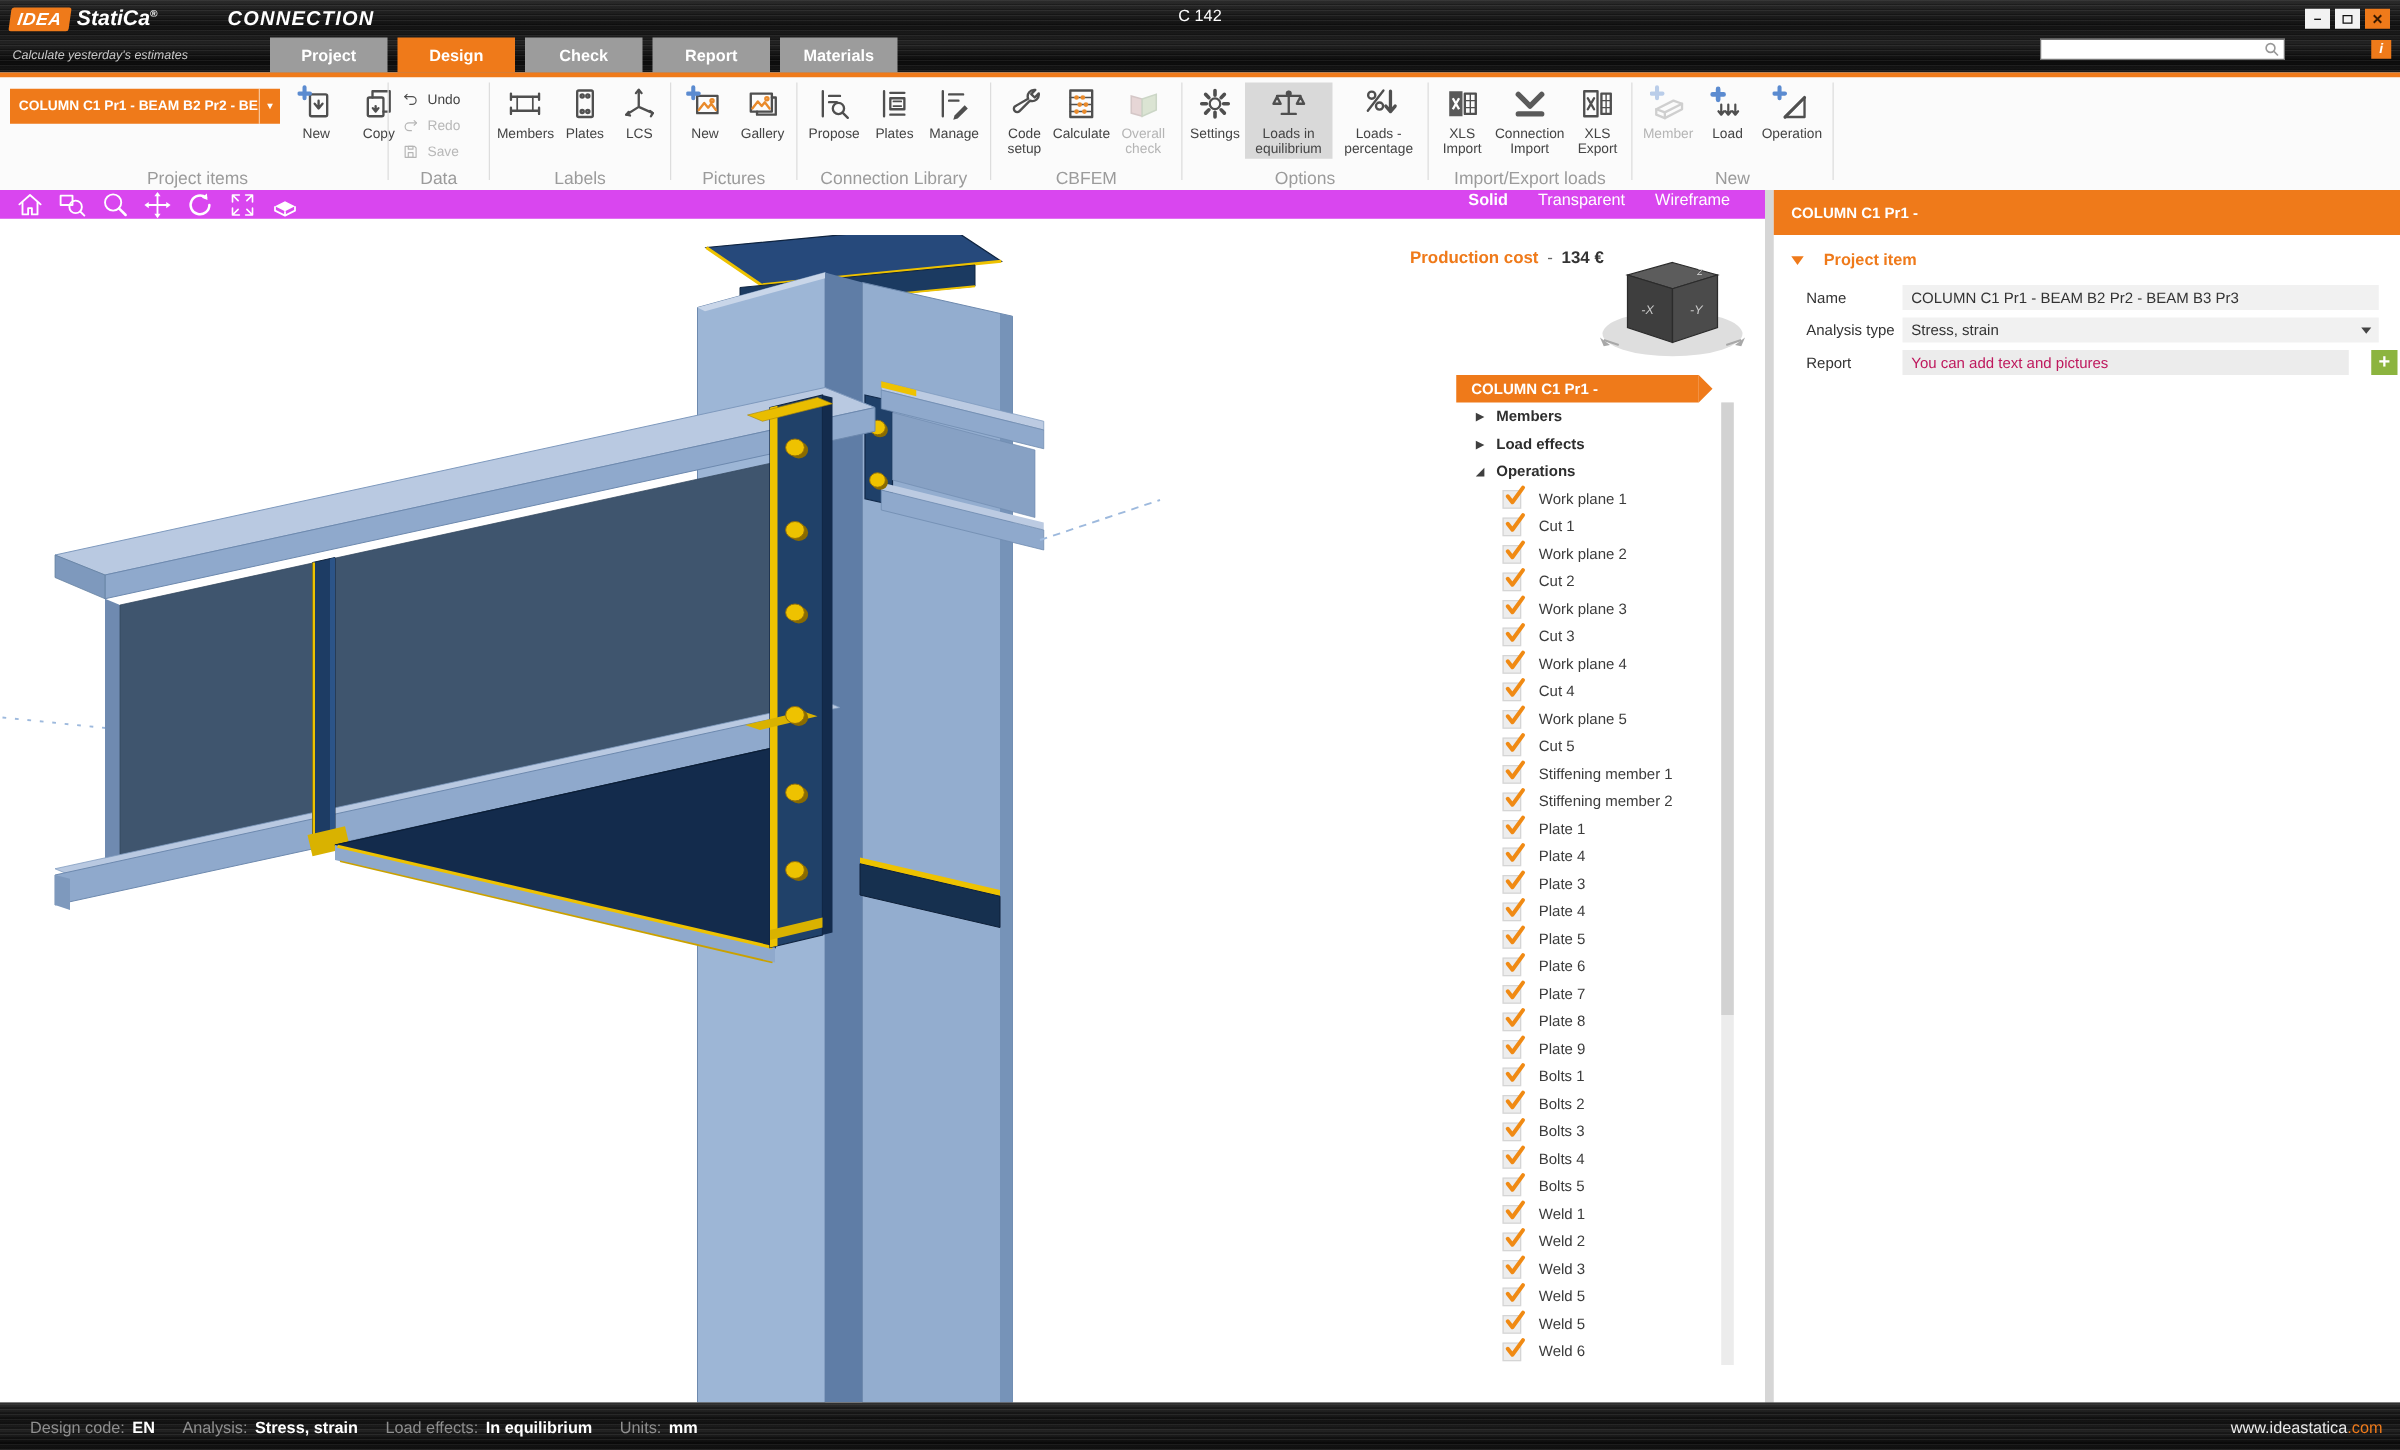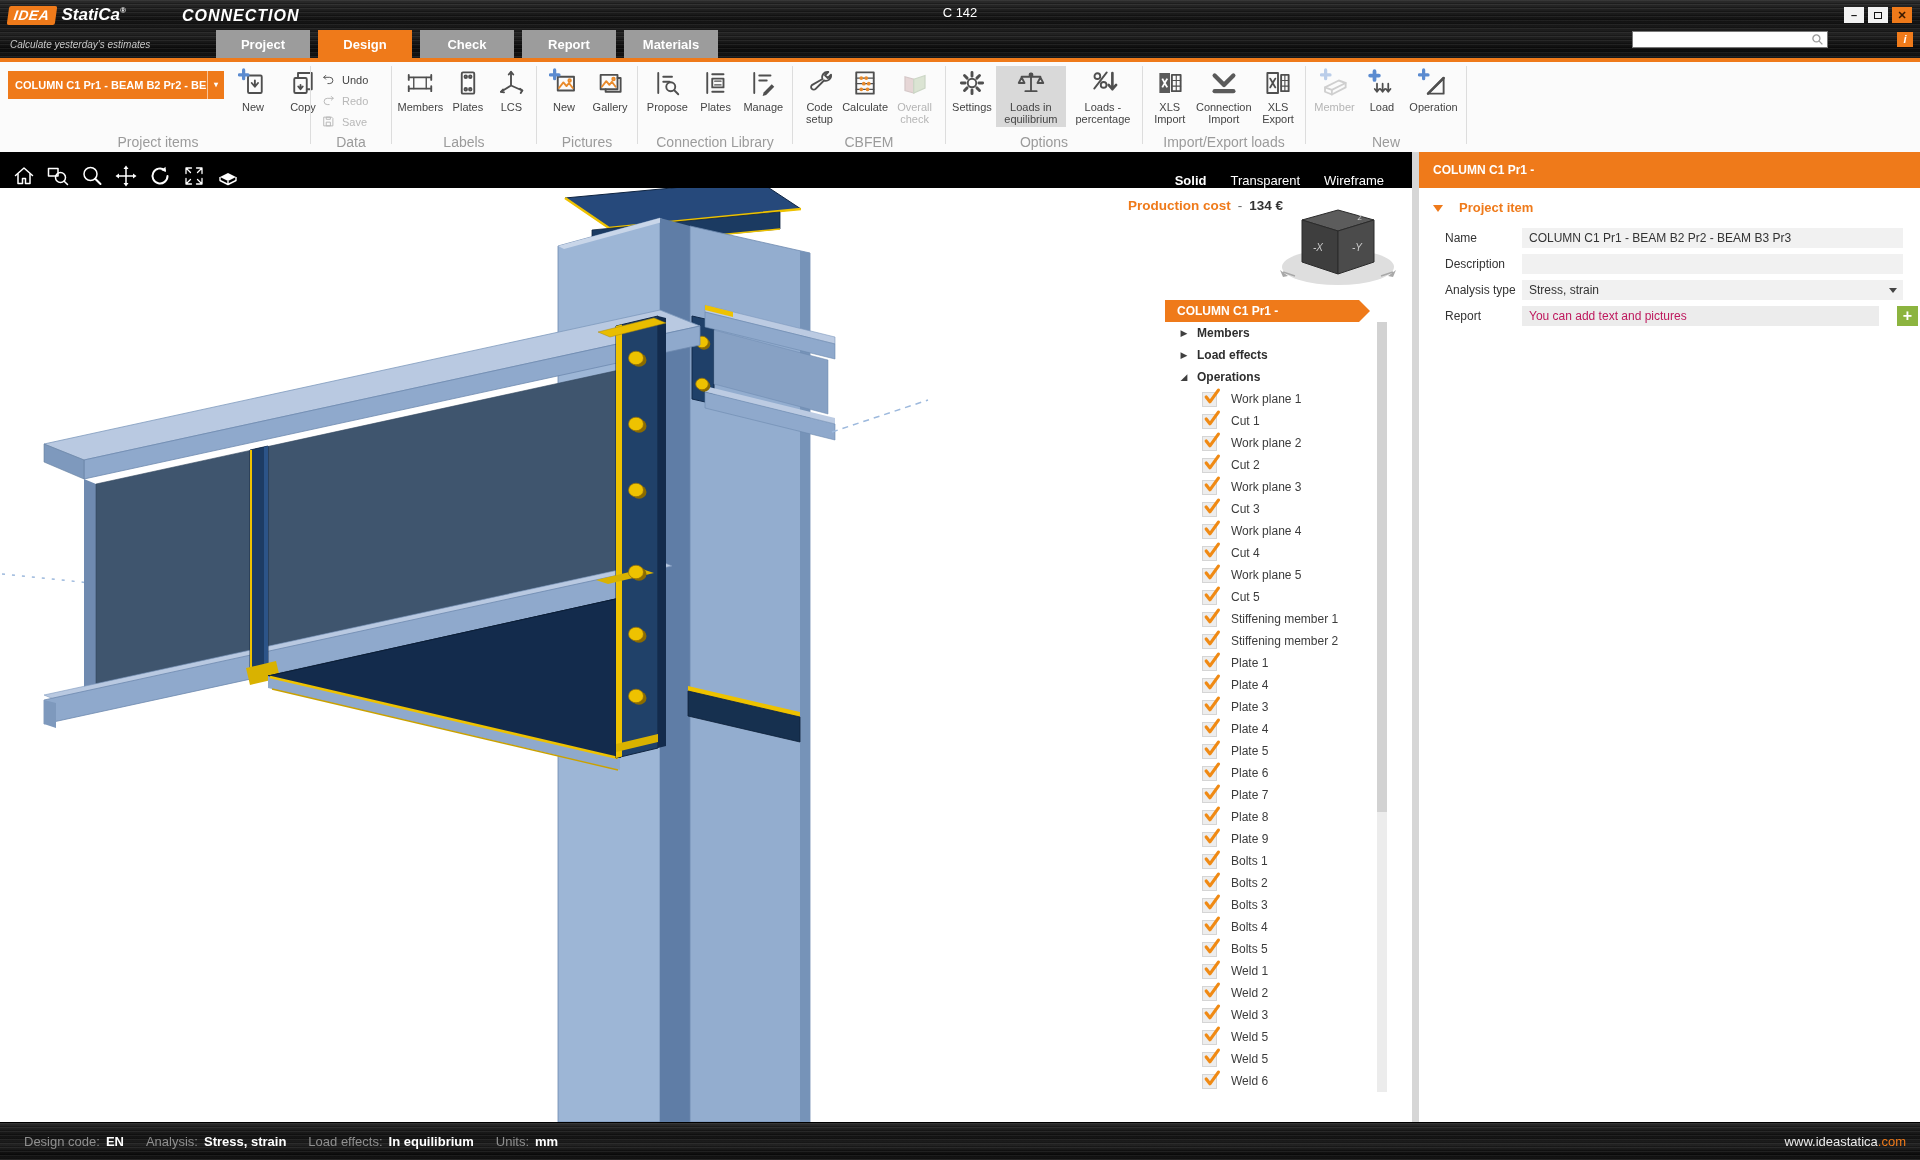--- a/index.html
+++ b/index.html
@@ -53,22 +53,22 @@
   .rib-dropdown .dd-caret{width:17px;border-left:1px solid rgba(255,255,255,.55);text-align:center;font-size:8px;line-height:28px;}
   .rib-group--stacked .rib-content{flex-direction:column;align-items:flex-start;justify-content:flex-start;padding:7px 4px 0 8px;}
   .rib-row{display:flex;align-items:center;gap:6px;height:21px;cursor:pointer;}
   .rib-row .icon{width:15px;height:15px;}
   .rib-row-label{font-size:11px;color:#444;}
   .rib-row.disabled .rib-row-label{color:#b8b8b8;}
   .rib-row.disabled .icon{opacity:.4;}
   .g1-content{justify-content:flex-start;gap:8px;}
 
   
-  .view-toolbar{position:absolute;top:152px;left:0;width:1412px;height:36px;background:#000000;
-                display:flex;align-items:flex-end;padding:0 28px 0 12px;}
+  .view-toolbar{position:absolute;top:152px;left:0;width:1412px;height:23px;background:#d946ef;
+                display:flex;align-items:flex-start;padding:0 28px 0 12px;}
   .vt-icons{display:flex;gap:10px;align-items:center;}
   .vt-icon{width:24px;height:24px;cursor:pointer;}
   .vt-spacer{flex:1;}
   .vt-modes{display:flex;gap:24px;}
   .vt-mode{color:#fff;font-size:13px;cursor:pointer;}
   .vt-mode.active{font-weight:bold;}
 
   
   .viewport{position:absolute;top:188px;left:0;width:1412px;height:934px;background:#fff;overflow:hidden;}
   .scene{position:absolute;left:0;top:0;width:1412px;height:934px;cursor:grab;}
@@ -926,24 +926,20 @@
     <div class="panel-section">
       <div class="sec-caret"></div>
       <div class="sec-title">Project item</div>
     </div>
     <div class="prop-rows" id="prop-rows">
         <div class="prop-row">
           <div class="prop-label">Name</div>
           <div class="prop-field"><span>COLUMN C1 Pr1 - BEAM B2 Pr2 - BEAM B3 Pr3</span></div>
         </div>
         <div class="prop-row">
-          <div class="prop-label">Description</div>
-          <div class="prop-field"><span></span></div>
-        </div>
-        <div class="prop-row">
           <div class="prop-label">Analysis type</div>
           <div class="prop-field select"><span>Stress, strain</span><span class="dd-arrow"></span></div>
         </div>
         <div class="prop-row">
           <div class="prop-label">Report</div>
           <div class="prop-field placeholder-field"><span>You can add text and pictures</span></div>
           <div class="add-btn">+</div>
         </div>
       </div>
   </div>

